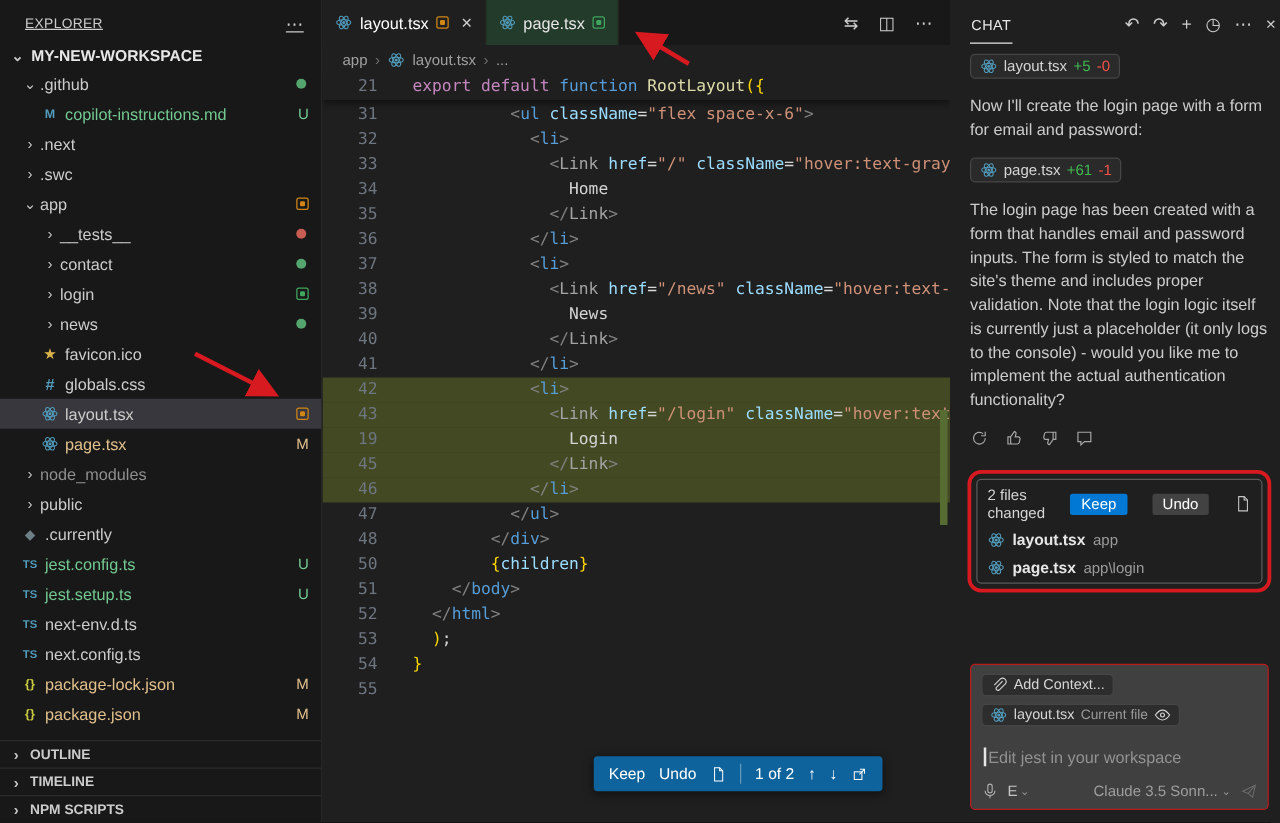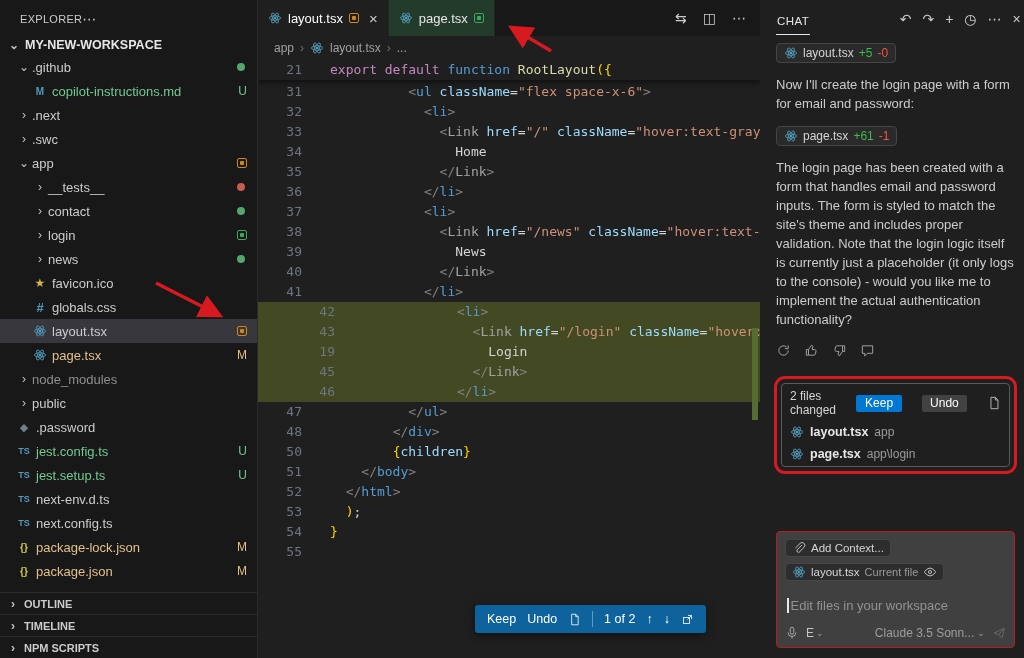--- a/index.html
+++ b/index.html
@@ -3,22 +3,22 @@
 <meta charset="utf-8">
 <style>
   * { margin:0; padding:0; box-sizing:border-box; }
   html,body { background:#111; }
   .app { width:1024px; height:658px; position:relative; overflow:hidden; display:flex;
          font-family:"Liberation Sans", sans-serif; color:#cccccc; background:#1f1f1f; }
 
   
   .explorer { width:258px; flex:none; background:#181818; border-right:1px solid #2b2b2b;
               display:flex; flex-direction:column; }
-  .exp-header { display:flex; justify-content:flex-start; align-items:center;
-                padding:11px 14px 8px 20px; font-size:11px; letter-spacing:.3px; color:#cccccc; }
+  .exp-header { display:flex; justify-content:space-between; align-items:center;
+                padding:11px 14px 8px 20px; font-size:11px; letter-spacing:.3px; color:#cccccc;text-decoration:underline; }
   .dots { font-size:14px; cursor:pointer; }
   .workspace { display:flex; align-items:center; gap:3px; padding:3px 0 3px 6px;
                font-weight:700; font-size:12.5px; color:#e7e7e7; cursor:pointer; }
   .chev { width:16px; flex:none; text-align:center; color:#c5c5c5; font-size:12px; line-height:1; }
   .tree { flex:none; }
   .row { height:24px; display:flex; align-items:center; position:relative; font-size:13px; cursor:pointer; }
   .row.sel { background:#37373d; }
   .row .tlabel { white-space:nowrap; }
   .tlabel.green { color:#73c991; } .tlabel.orange { color:#e2c08d; } .tlabel.dim { color:#8f8f8f; }
   .fi { width:16px; flex:none; display:flex; align-items:center; justify-content:center;
@@ -54,21 +54,21 @@
                color:#cccccc; font-size:14px; }
   .tab-icons span { cursor:pointer; }
   .breadcrumb { height:24px; flex:none; display:flex; align-items:center; gap:6px; padding-left:16px;
                 font-size:12px; color:#a0a0a0; background:#1f1f1f; cursor:pointer; }
   .bsep { color:#6e6e6e; }
   .code { position:relative; flex:1; overflow:hidden; font-family:"DejaVu Sans Mono", monospace;
           font-size:13px; }
   .cline { display:flex; height:20px; line-height:20px; white-space:pre; }
   .cline .ln { width:44px; flex:none; text-align:right; padding-right:0; color:#6e7681; }
   .cline .ct { padding-left:28px; }
-  .cline.added { background:rgba(163,183,44,0.28);padding-left:33px; }
+  .cline.added { background:rgba(163,183,44,0.28); }
   .stickywrap { position:relative; z-index:2; background:#1f1f1f; margin-bottom:2px;
                 box-shadow:0 3px 5px rgba(0,0,0,.45); }
   .c-p { color:#808080; } .c-tag { color:#569cd6; } .c-cp { color:#a3a3a3; }
   .c-at { color:#9cdcfe; } .c-st { color:#ce9178; } .c-tx { color:#d4d4d4; }
   .c-kw { color:#c586c0; } .c-kw2 { color:#569cd6; } .c-fn { color:#dcdcaa; }
   .c-br { color:#ffd700; } .c-pl { color:#d4d4d4; }
   .ruler-mark { position:absolute; right:2px; top:268px; width:6px; height:92px; background:#566c33; }
   .review { position:absolute; left:217px; bottom:25px; height:28px; background:#0E639C;
             border-radius:3px; display:flex; align-items:center; gap:11px; padding:0 12px;
             color:#fff; font-size:12.5px; font-family:"Liberation Sans", sans-serif;
@@ -231,21 +231,21 @@
         <div class="row" style="padding-left: 16px;">
           <span class="chev">›</span>
           <span class="tlabel dim">node_modules</span>
         </div>
         <div class="row" style="padding-left: 16px;">
           <span class="chev">›</span>
           <span class="tlabel ">public</span>
         </div>
         <div class="row" style="padding-left: 16px;">
           <span class="fi diam">◆</span>
-          <span class="tlabel ">.password</span>
+          <span class="tlabel ">.currently</span>
         </div>
         <div class="row" style="padding-left: 16px;">
           <span class="fi tsbox">TS</span>
           <span class="tlabel green">jest.config.ts</span>
           <span class="bletter green">U</span>
         </div>
         <div class="row" style="padding-left: 16px;">
           <span class="fi tsbox">TS</span>
           <span class="tlabel green">jest.setup.ts</span>
           <span class="bletter green">U</span>
@@ -529,21 +529,21 @@
             <span class="ic">
                 <svg viewBox="0 0 16 16" fill="none" stroke="currentColor">
                   <path d="M1.5 8S4.5 3.5 8 3.5 14.5 8 14.5 8 11.5 12.5 8 12.5 1.5 8 1.5 8z"></path>
                   <circle cx="8" cy="8" r="1.8"></circle>
                 </svg>
               </span>
           </div>
         </div>
         <div class="in-ph">
           <span class="caret"></span>
-          <span>Edit files in your workspace</span>
+          <span>Edit jest in your workspace</span>
         </div>
         <div class="in-bottom">
           <span class="ic">
               <svg viewBox="0 0 16 16" fill="none" stroke="currentColor">
                 <rect x="6" y="1.5" width="4" height="8" rx="2"></rect>
                 <path d="M3.5 7.5a4.5 4.5 0 0 0 9 0M8 12v2.5"></path>
               </svg>
             </span>
           <span class="mode">
             <span>E</span>

